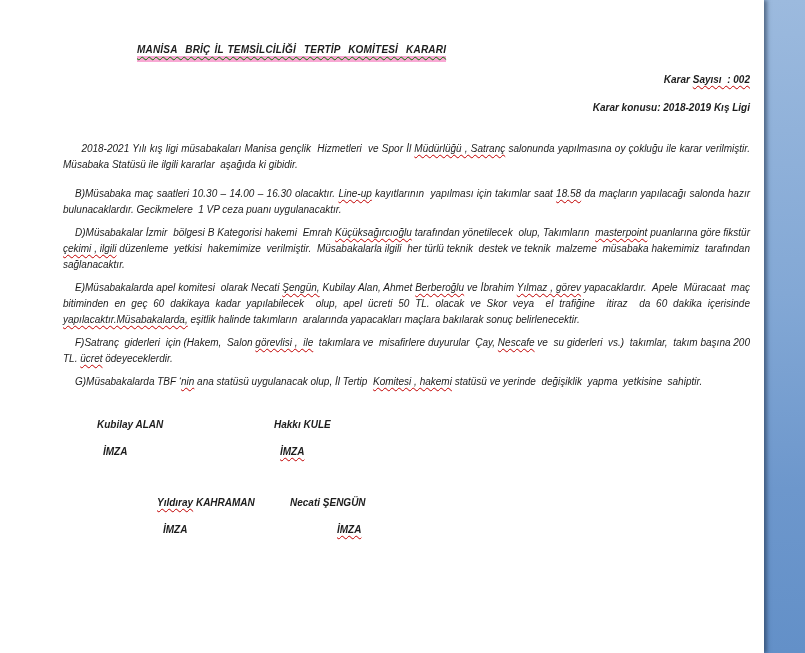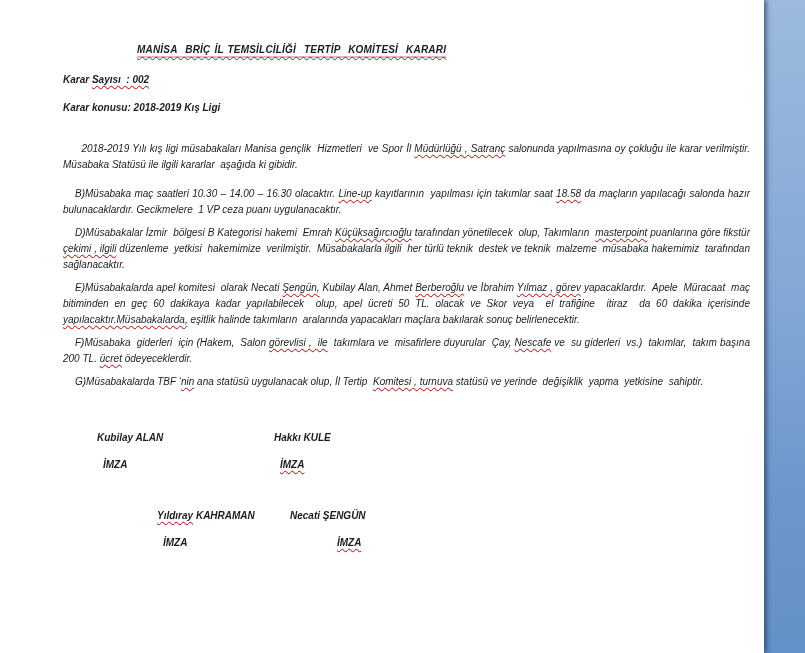--- a/index.html
+++ b/index.html
@@ -32,27 +32,28 @@
 
   .blk { white-space: pre-wrap; }
 
   .blk.title {
     font-weight: bold;
     margin: 0 0 14px 74px;
     letter-spacing: 0.2px;
     word-spacing: 1px;
   }
   .blk.title span {
-    border-bottom: 2px solid #f9a8d4;
+    border-bottom: 6px solid #f9a8d4;
     padding-bottom: 1px;
   }
 
   .blk.meta {
     font-weight: bold;
     margin-bottom: 12px;
+    text-align: right;
   }
 
   .blk.body {
     text-align: justify;
     text-indent: 12px;
     width: 687px;
     margin-bottom: 7px;
   }
   .blk.n-intro { margin-top: 25px; margin-bottom: 13px; }
 
@@ -71,21 +72,21 @@
     text-underline-offset: 3px;
   }
 
   .sigrow {
     position: relative;
     height: 16px;
     font-weight: bold;
   }
   .sig-cell { position: absolute; top: 0; white-space: pre; }
 
-  .n-sig1 { margin-top: 40px; }
+  .n-sig1 { margin-top: 27px; }
   .n-sig1 .cell0 { left: 34px; }
   .n-sig1 .cell1 { left: 211px; }
 
   .n-sig2 { margin-top: 11px; }
   .n-sig2 .cell0 { left: 40px; }
   .n-sig2 .cell1 { left: 217px; }
 
   .n-sig3 { margin-top: 35px; }
   .n-sig3 .cell0 { left: 94px; }
   .n-sig3 .cell1 { left: 227px; }
@@ -96,26 +97,26 @@
 </style>
 </head>
 <body>
 
 <div class="stage">
   <div class="paper">
     <div class="doc" id="doc-root">
         <p class="blk title n-title"><span class="sq-green">MANİSA  BRİÇ İL TEMSİLCİLİĞİ  TERTİP  KOMİTESİ  KARARI</span></p>
         <p class="blk meta n-karar-sayisi"><span>Karar </span><span class="sq-red">Sayısı  : 002</span></p>
         <p class="blk meta n-karar-konusu"><span>Karar konusu: 2018-2019 Kış Ligi</span></p>
-        <p class="blk body n-intro"><span>  2018-2019 Yılı kış ligi müsabakaları Manisa gençlik  Hizmetleri  ve Spor İl </span><span class="sq-red">Müdürlüğü , Satranç</span><span> salonunda yapılmasına oy çokluğu ile karar verilmiştir. Müsabaka Statüsü ile ilgili kararlar  aşağıda ki gibidir.</span></p>
+        <p class="blk body n-intro"><span>  2018-2021 Yılı kış ligi müsabakaları Manisa gençlik  Hizmetleri  ve Spor İl </span><span class="sq-red">Müdürlüğü , Satranç</span><span> salonunda yapılmasına oy çokluğu ile karar verilmiştir. Müsabaka Statüsü ile ilgili kararlar  aşağıda ki gibidir.</span></p>
         <p class="blk body n-item-b"><span>B)Müsabaka maç saatleri 10.30 – 14.00 – 16.30 olacaktır. </span><span class="sq-red">Line-up</span><span> kayıtlarının  yapılması için takımlar saat </span><span class="sq-red">18.58</span><span> da maçların yapılacağı salonda hazır bulunacaklardır. Gecikmelere  1 VP ceza puanı uygulanacaktır.</span></p>
         <p class="blk body n-item-d"><span>D)Müsabakalar İzmir  bölgesi B Kategorisi hakemi  Emrah </span><span class="sq-red">Küçüksağırcıoğlu</span><span> tarafından yönetilecek  olup, Takımların  </span><span class="sq-red">masterpoint</span><span> puanlarına göre fikstür </span><span class="sq-red">çekimi , ilgili</span><span> düzenleme  yetkisi  hakemimize  verilmiştir.  Müsabakalarla ilgili  her türlü teknik  destek ve teknik  malzeme  müsabaka hakemimiz  tarafından sağlanacaktır.</span></p>
         <p class="blk body n-item-e"><span>E)Müsabakalarda apel komitesi  olarak Necati </span><span class="sq-red">Şengün,</span><span> Kubilay Alan, Ahmet </span><span class="sq-red">Berberoğlu</span><span> ve İbrahim </span><span class="sq-red">Yılmaz , görev</span><span> yapacaklardır.  Apele  Müracaat  maç bitiminden en geç 60 dakikaya kadar yapılabilecek  olup, apel ücreti 50 TL. olacak ve Skor veya  el trafiğine  itiraz  da 60 dakika içerisinde </span><span class="sq-red">yapılacaktır.Müsabakalarda,</span><span> eşitlik halinde takımların  aralarında yapacakları maçlara bakılarak sonuç belirlenecektir.</span></p>
-        <p class="blk body n-item-f"><span>F)Müsabaka  giderleri  için (Hakem,  Salon </span><span class="sq-red">görevlisi ,  ile</span><span>  takımlara ve  misafirlere duyurular  Çay, </span><span class="sq-red">Nescafe</span><span> ve  su giderleri  vs.)  takımlar,  takım başına 200 TL. </span><span class="sq-red">ücret</span><span> ödeyeceklerdir.</span></p>
-        <p class="blk body n-item-g"><span>G)Müsabakalarda TBF ‘</span><span class="sq-red">nin</span><span> ana statüsü uygulanacak olup, İl Tertip  </span><span class="sq-red">Komitesi , turnuva</span><span> statüsü ve yerinde  değişiklik  yapma  yetkisine  sahiptir.</span></p>
+        <p class="blk body n-item-f"><span>F)Satranç  giderleri  için (Hakem,  Salon </span><span class="sq-red">görevlisi ,  ile</span><span>  takımlara ve  misafirlere duyurular  Çay, </span><span class="sq-red">Nescafe</span><span> ve  su giderleri  vs.)  takımlar,  takım başına 200 TL. </span><span class="sq-red">ücret</span><span> ödeyeceklerdir.</span></p>
+        <p class="blk body n-item-g"><span>G)Müsabakalarda TBF ‘</span><span class="sq-red">nin</span><span> ana statüsü uygulanacak olup, İl Tertip  </span><span class="sq-red">Komitesi , hakemi</span><span> statüsü ve yerinde  değişiklik  yapma  yetkisine  sahiptir.</span></p>
         <div class="sigrow n-sig1">
           <div class="sig-cell cell0"><span>Kubilay ALAN</span></div>
           <div class="sig-cell cell1"><span>Hakkı KULE</span></div>
         </div>
         <div class="sigrow n-sig2">
           <div class="sig-cell cell0"><span>İMZA</span></div>
           <div class="sig-cell cell1"><span class="sq-red">İMZA</span></div>
         </div>
         <div class="sigrow n-sig3">
           <div class="sig-cell cell0"><span class="sq-red">Yıldıray</span><span> KAHRAMAN</span></div>

